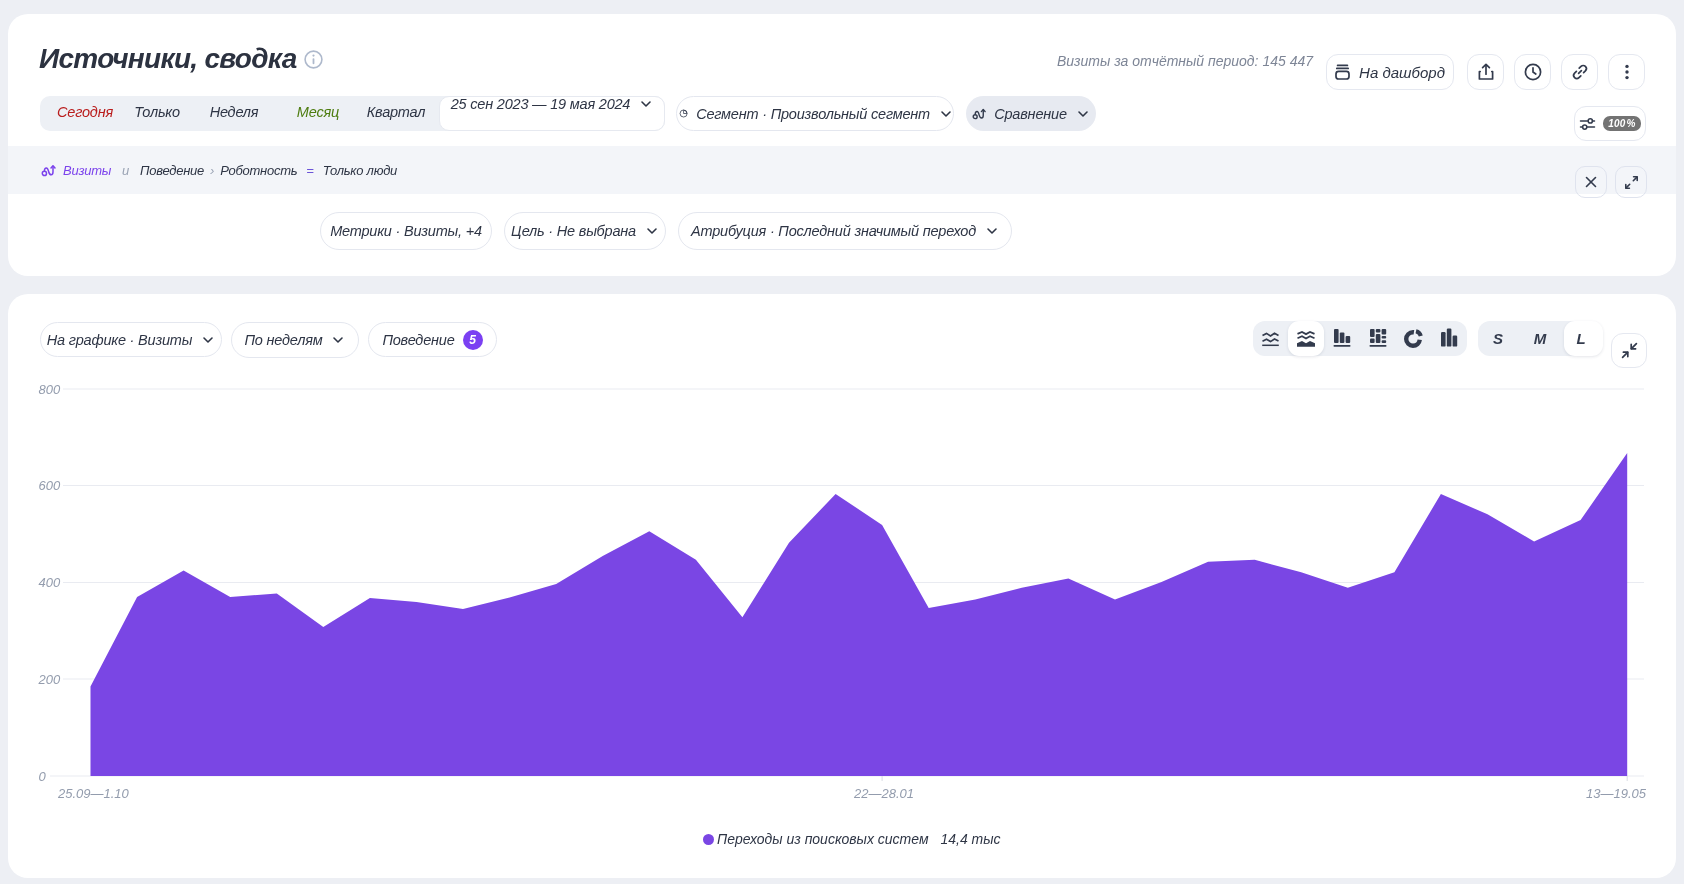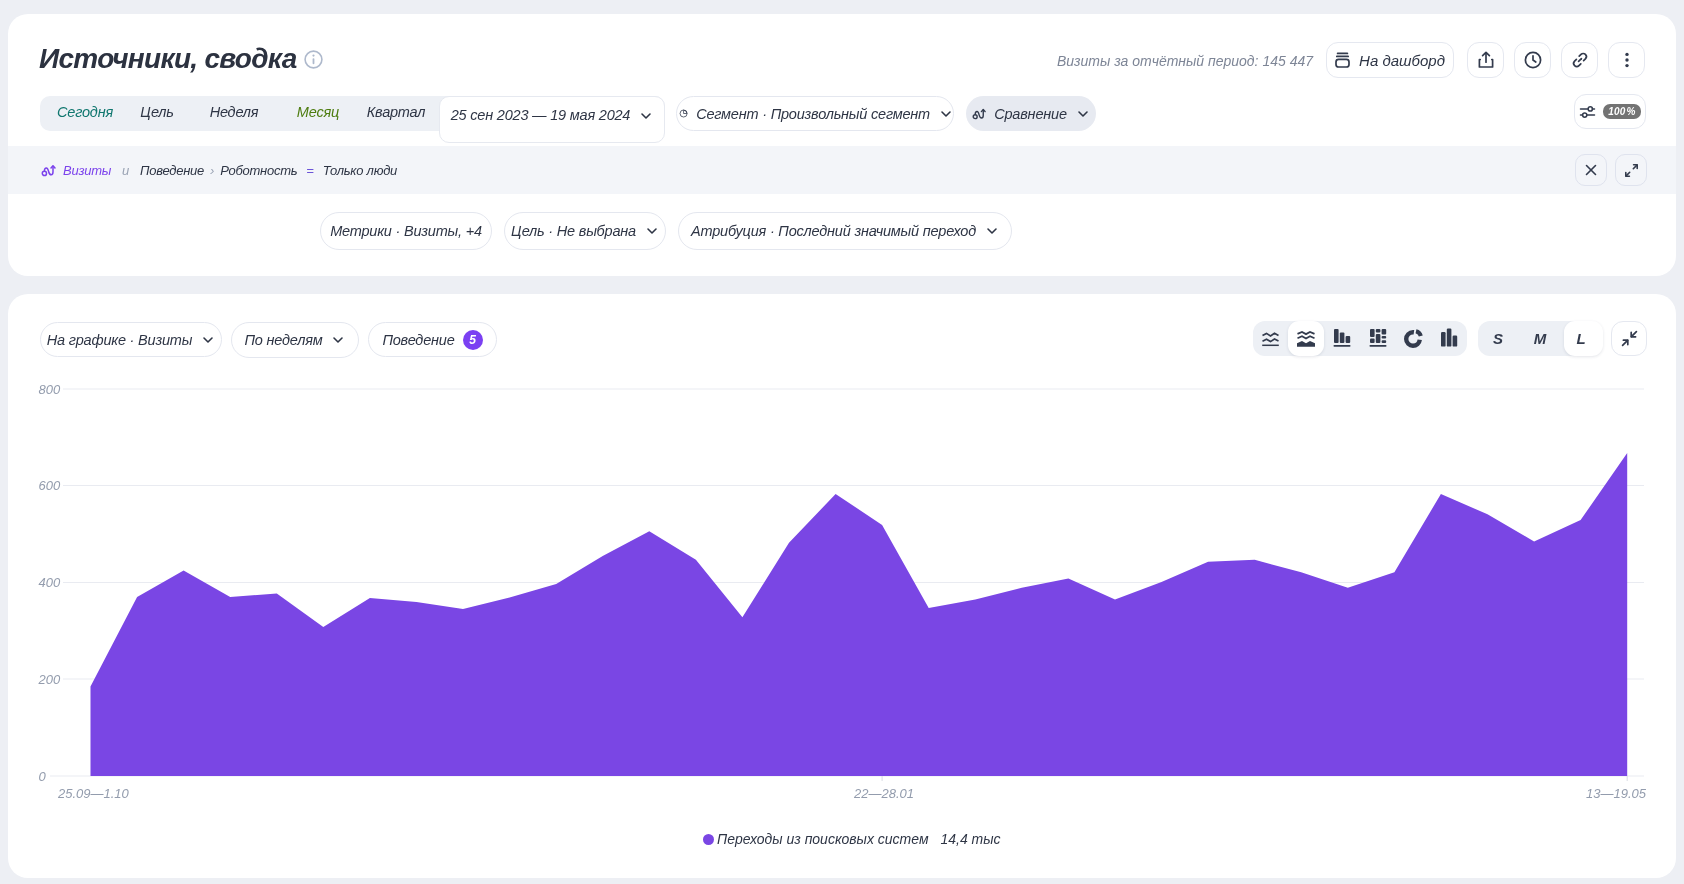--- a/index.html
+++ b/index.html
@@ -1,21 +1,21 @@
 <!DOCTYPE html>
 <html lang="ru"><head>
 <meta charset="utf-8">
 <style>
   * { margin:0; padding:0; box-sizing:border-box; }
   html,body { width:1684px; height:884px; background:#edeff4; font-family:"Liberation Sans", sans-serif; overflow:hidden; }
   .card { position:absolute; background:#fff; border-radius:20px;font-style:italic; }
   #card1 { left:8px; top:14px; width:1668px; height:262px; }
   #card2 { left:8px; top:294px; width:1668px; height:584px; }
   .abs { position:absolute; }
-  .btn { position:absolute; background:#fff; border:1px solid #e5e8f0; border-radius:12px; display:flex; align-items:center; justify-content:center; }
+  .btn { position:absolute; background:#fff; border:1px solid #e5e8f0; border-radius:12px; display:flex; align-items:center; justify-content:center;margin-top:12px; }
   .pill { position:absolute; background:#fff; border:1px solid #e4e7ef; border-radius:19px; display:flex; align-items:center; justify-content:center; font-size:14.5px; letter-spacing:-0.2px; color:#2e3545; white-space:nowrap; }
   .chev { margin-left:9px; flex:0 0 auto; }
   .dark { color:#2e3545; }
 </style>
 </head>
 <body>
 
 <div class="card" id="card1">
   <div class="abs" style="left:31px; top:29px; font-size:28px; font-weight:bold; color:#2c3240; letter-spacing:-0.7px;">Источники, сводка</div>
   <svg class="abs" style="left:296px; top:36px;" width="19" height="19" viewBox="0 0 19 19" fill="none">
@@ -56,26 +56,26 @@
   </div>
   <div class="btn" style="left:1600px; top:28px; width:37px; height:36px;">
     <svg width="18" height="18" viewBox="0 0 18 18" fill="#333b4d">
       <circle cx="9" cy="3.4" r="1.7"></circle>
         <circle cx="9" cy="9" r="1.7"></circle>
         <circle cx="9" cy="14.6" r="1.7"></circle>
     </svg>
   </div>
 
   <div class="abs" style="left:32px; top:82px; width:625px; height:35px; background:#edf0f5; border-radius:10px;"></div>
-  <div class="abs" style="left:77px;  top:80px; height:35px; transform:translateX(-50%); display:flex; align-items:center; font-size:14.5px; letter-spacing:-0.2px; color:#0f766e;">Сегодня</div>
-  <div class="abs" style="left:149px; top:80px; height:35px; transform:translateX(-50%); display:flex; align-items:center; font-size:14.5px; letter-spacing:-0.2px; color:#2e3545;">Цель</div>
+  <div class="abs" style="left:77px;  top:80px; height:35px; transform:translateX(-50%); display:flex; align-items:center; font-size:14.5px; letter-spacing:-0.2px; color:#b91c1c;">Сегодня</div>
+  <div class="abs" style="left:149px; top:80px; height:35px; transform:translateX(-50%); display:flex; align-items:center; font-size:14.5px; letter-spacing:-0.2px; color:#2e3545;">Только</div>
   <div class="abs" style="left:226px; top:80px; height:35px; transform:translateX(-50%); display:flex; align-items:center; font-size:14.5px; letter-spacing:-0.2px; color:#2e3545;">Неделя</div>
   <div class="abs" style="left:310px; top:80px; height:35px; transform:translateX(-50%); display:flex; align-items:center; font-size:14.5px; letter-spacing:-0.2px; color:#4d7c0f;">Месяц</div>
   <div class="abs" style="left:388px; top:80px; height:35px; transform:translateX(-50%); display:flex; align-items:center; font-size:14.5px; letter-spacing:-0.2px; color:#2e3545;">Квартал</div>
-  <div class="pill" style="left:431px; top:82px; width:226px; height:47px; border-radius:10px; border-color:#e6e9f0; padding-bottom:19px;align-items:flex-end;">
+  <div class="pill" style="left:431px; top:82px; width:226px; height:35px; border-radius:10px; border-color:#e6e9f0; padding-bottom:19px;">
     <span>25 сен 2023 — 19 мая 2024</span>
     <svg class="chev" width="14" height="14" viewBox="0 0 14 14" fill="none">
         <path d="M3 5 L7 9 L11 5" stroke="#2e3545" stroke-width="1.6" stroke-linecap="round" stroke-linejoin="round"></path>
       </svg>
   </div>
 
   <div class="pill" style="left:668px; top:82px; width:278px; height:35px; border-radius:18px;">
     <svg width="17" height="17" viewBox="0 0 18 18" fill="none" stroke="#333b4d" stroke-width="1.5" style="margin:0 8px 0 2px;">
       <circle cx="9" cy="9" r="6.9"></circle>
       <path d="M9 2.5 A6.5 6.5 0 0 1 15.5 9 L9 9 Z" stroke-linejoin="round"></path>

